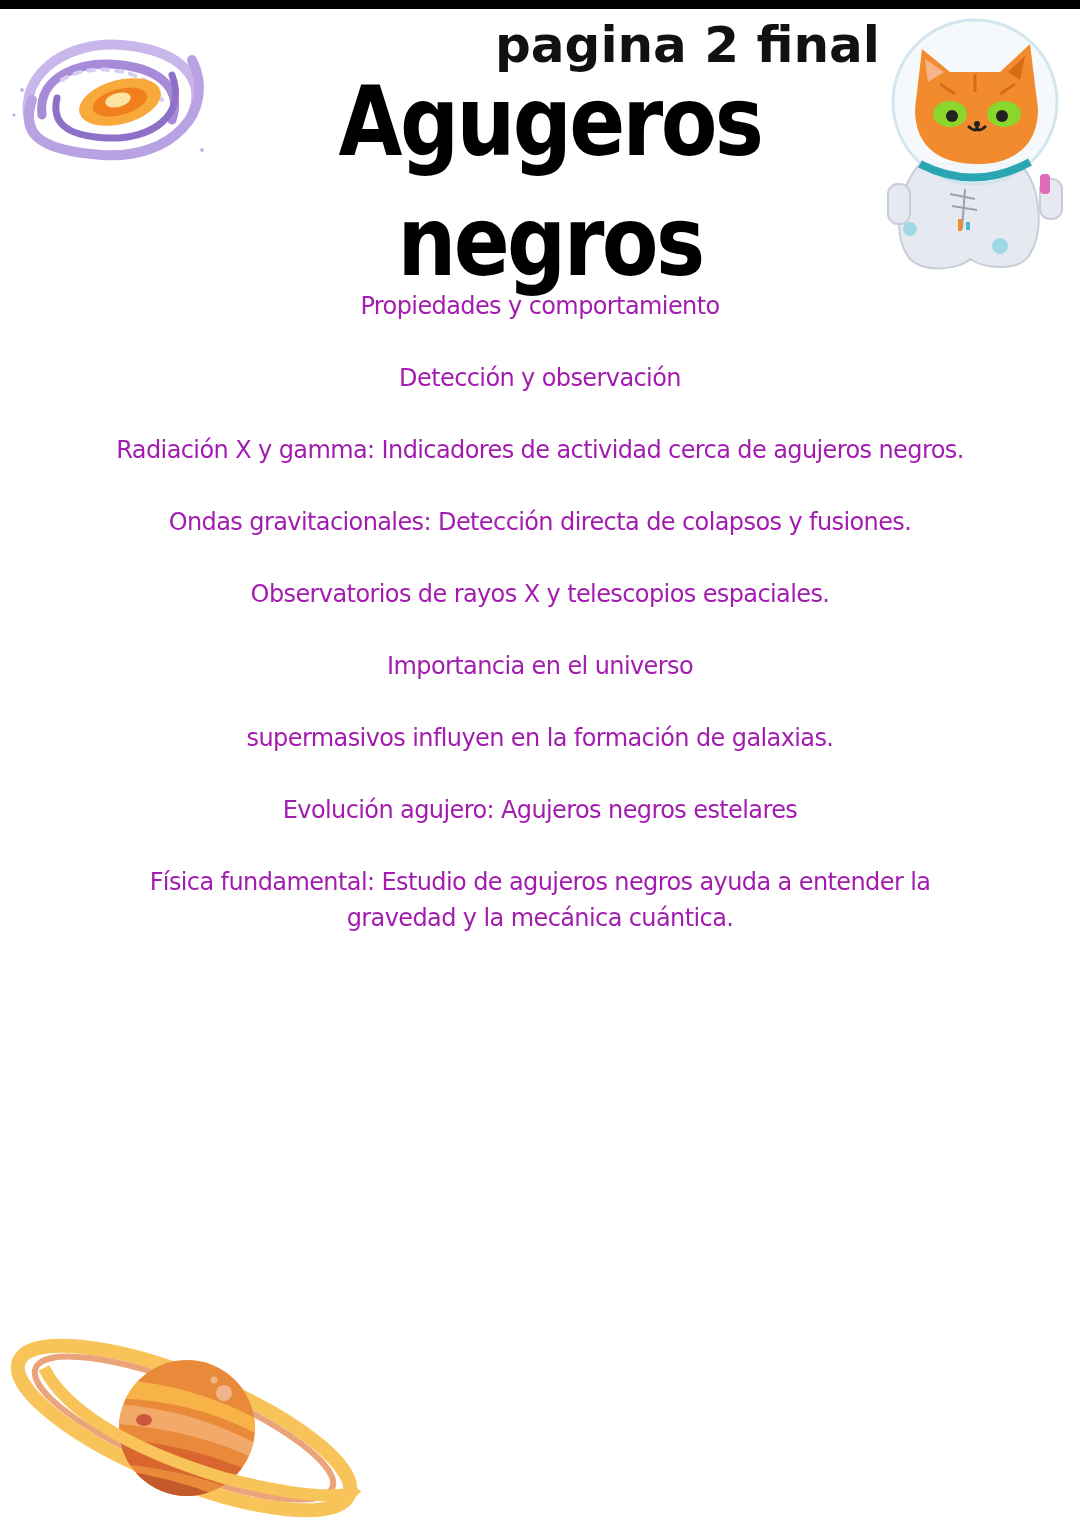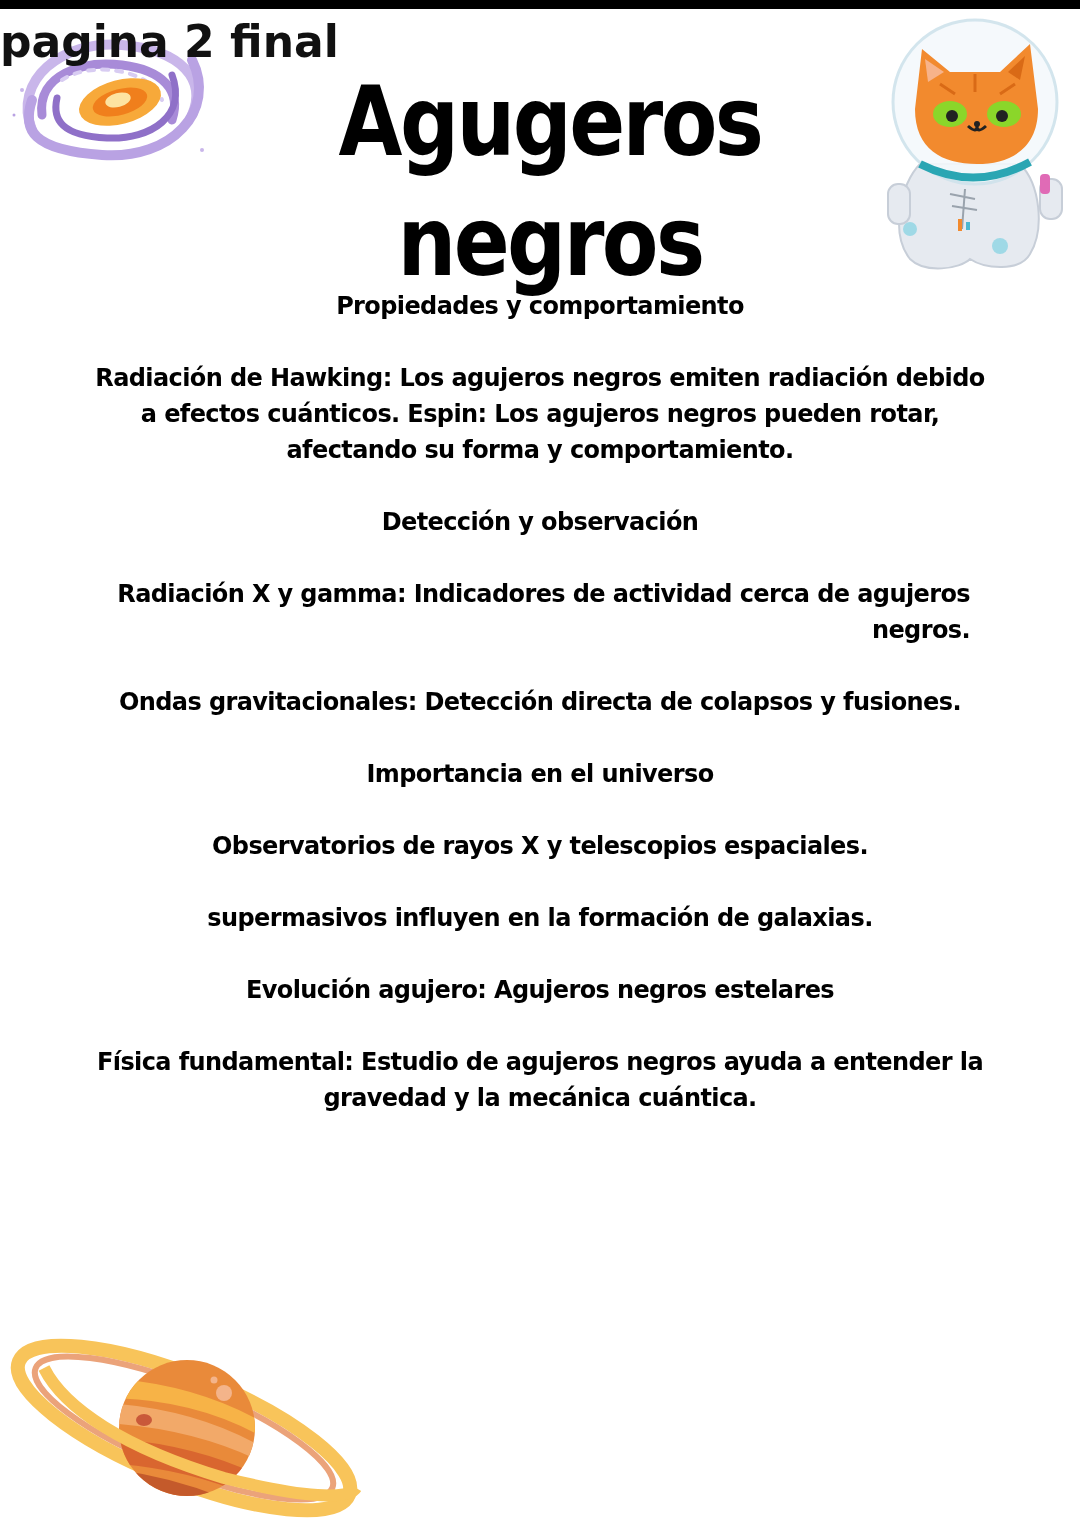--- a/index.html
+++ b/index.html
@@ -4,38 +4,38 @@
 <style>
   html, body { margin: 0; padding: 0; }
   body {
     width: 1080px; height: 1526px; position: relative; overflow: hidden;
     background: #ffffff;
     font-family: "Liberation Sans", "DejaVu Sans", sans-serif;
     color: #111;
   }
   .topbar { position: absolute; left: 0; top: 0; width: 1080px; height: 9px; background: #000; }
   .subtitle {
-    position: absolute; left: 0; width: 880px; top: 16px; text-align: left;
-    font-family: "DejaVu Sans", sans-serif; font-weight: bold; font-size: 44px;
+    position: absolute; left: 0; width: 880px; top: 16px; text-align: right;
+    font-family: "DejaVu Sans", sans-serif; font-weight: bold; font-size: 50px;
     letter-spacing: 0px; color: #111;
   }
   .title {
     position: absolute; left: 190px; width: 720px; top: 62px; text-align: center;
     font-family: "DejaVu Sans", sans-serif; font-weight: bold; font-size: 96px;
     letter-spacing: -3px; color: #000; transform: scaleX(0.86); transform-origin: center;
     line-height: 120px;
   }
   .galaxy { position: absolute; left: 2px; top: 20px; width: 215px; height: 150px; }
   .astronaut { position: absolute; left: 880px; top: 14px; width: 190px; height: 262px; }
   .planet { position: absolute; left: 4px; top: 1328px; width: 360px; height: 190px; }
 
   .content {
     position: absolute; left: 90px; width: 900px; top: 288px;
-    text-align: center; font-family: "DejaVu Sans", sans-serif; font-weight: bold;
-    font-size: 24px; line-height: 36px; color: #000000;
+    text-align: center; font-family: "DejaVu Sans", sans-serif; font-weight: normal;
+    font-size: 24px; line-height: 36px; color: #a21caf;
   }
   .content p { margin: 0 0 36px 0; letter-spacing: -0.6px; }
 </style>
 </head>
 <body>
 
 <div class="topbar"></div>
 
 <svg class="galaxy" viewBox="0 0 215 150">
   <g fill="none" stroke-linecap="round">
@@ -79,26 +79,25 @@
   <ellipse cx="124" cy="100" rx="17" ry="13" fill="#8bd62a"></ellipse>
   <circle cx="72" cy="102" r="6" fill="#222"></circle>
   <circle cx="122" cy="102" r="6" fill="#222"></circle>
   <path d="M88 112 Q 97 120 97 112 Q 97 120 106 112" stroke="#222" stroke-width="3" fill="none"></path>
   <circle cx="97" cy="110" r="3" fill="#222"></circle>
   <path d="M60 70 L 75 80 M 120 80 L 135 70 M 95 60 L 95 78" stroke="#d96a16" stroke-width="3"></path>
 </svg>
 
 <div class="content">
   <p>Propiedades y comportamiento</p>
-  <p style="padding: 0 2px;">Radiación de Hawking: Los agujeros negros emiten radiación debido a efectos cuánticos. Espin: Los agujeros negros pueden rotar, afectando su forma y comportamiento.</p>
   <p>Detección y observación</p>
-  <p style="padding: 0 20px; text-align: right;">Radiación X y gamma: Indicadores de actividad cerca de agujeros negros.</p>
+  <p style="padding: 0 20px;">Radiación X y gamma: Indicadores de actividad cerca de agujeros negros.</p>
   <p>Ondas gravitacionales: Detección directa de colapsos y fusiones.</p>
+  <p>Observatorios de rayos X y telescopios espaciales.</p>
   <p>Importancia en el universo</p>
-  <p>Observatorios de rayos X y telescopios espaciales.</p>
   <p>supermasivos influyen en la formación de galaxias.</p>
   <p>Evolución agujero: Agujeros negros estelares</p>
   <p style="padding: 0 2px;">Física fundamental: Estudio de agujeros negros ayuda a entender la gravedad y la mecánica cuántica.</p>
 </div>
 
 <svg class="planet" viewBox="0 0 360 190">
   <defs>
     <clipPath id="planetClip">
         <circle cx="183" cy="100" r="68"></circle>
       </clipPath>

